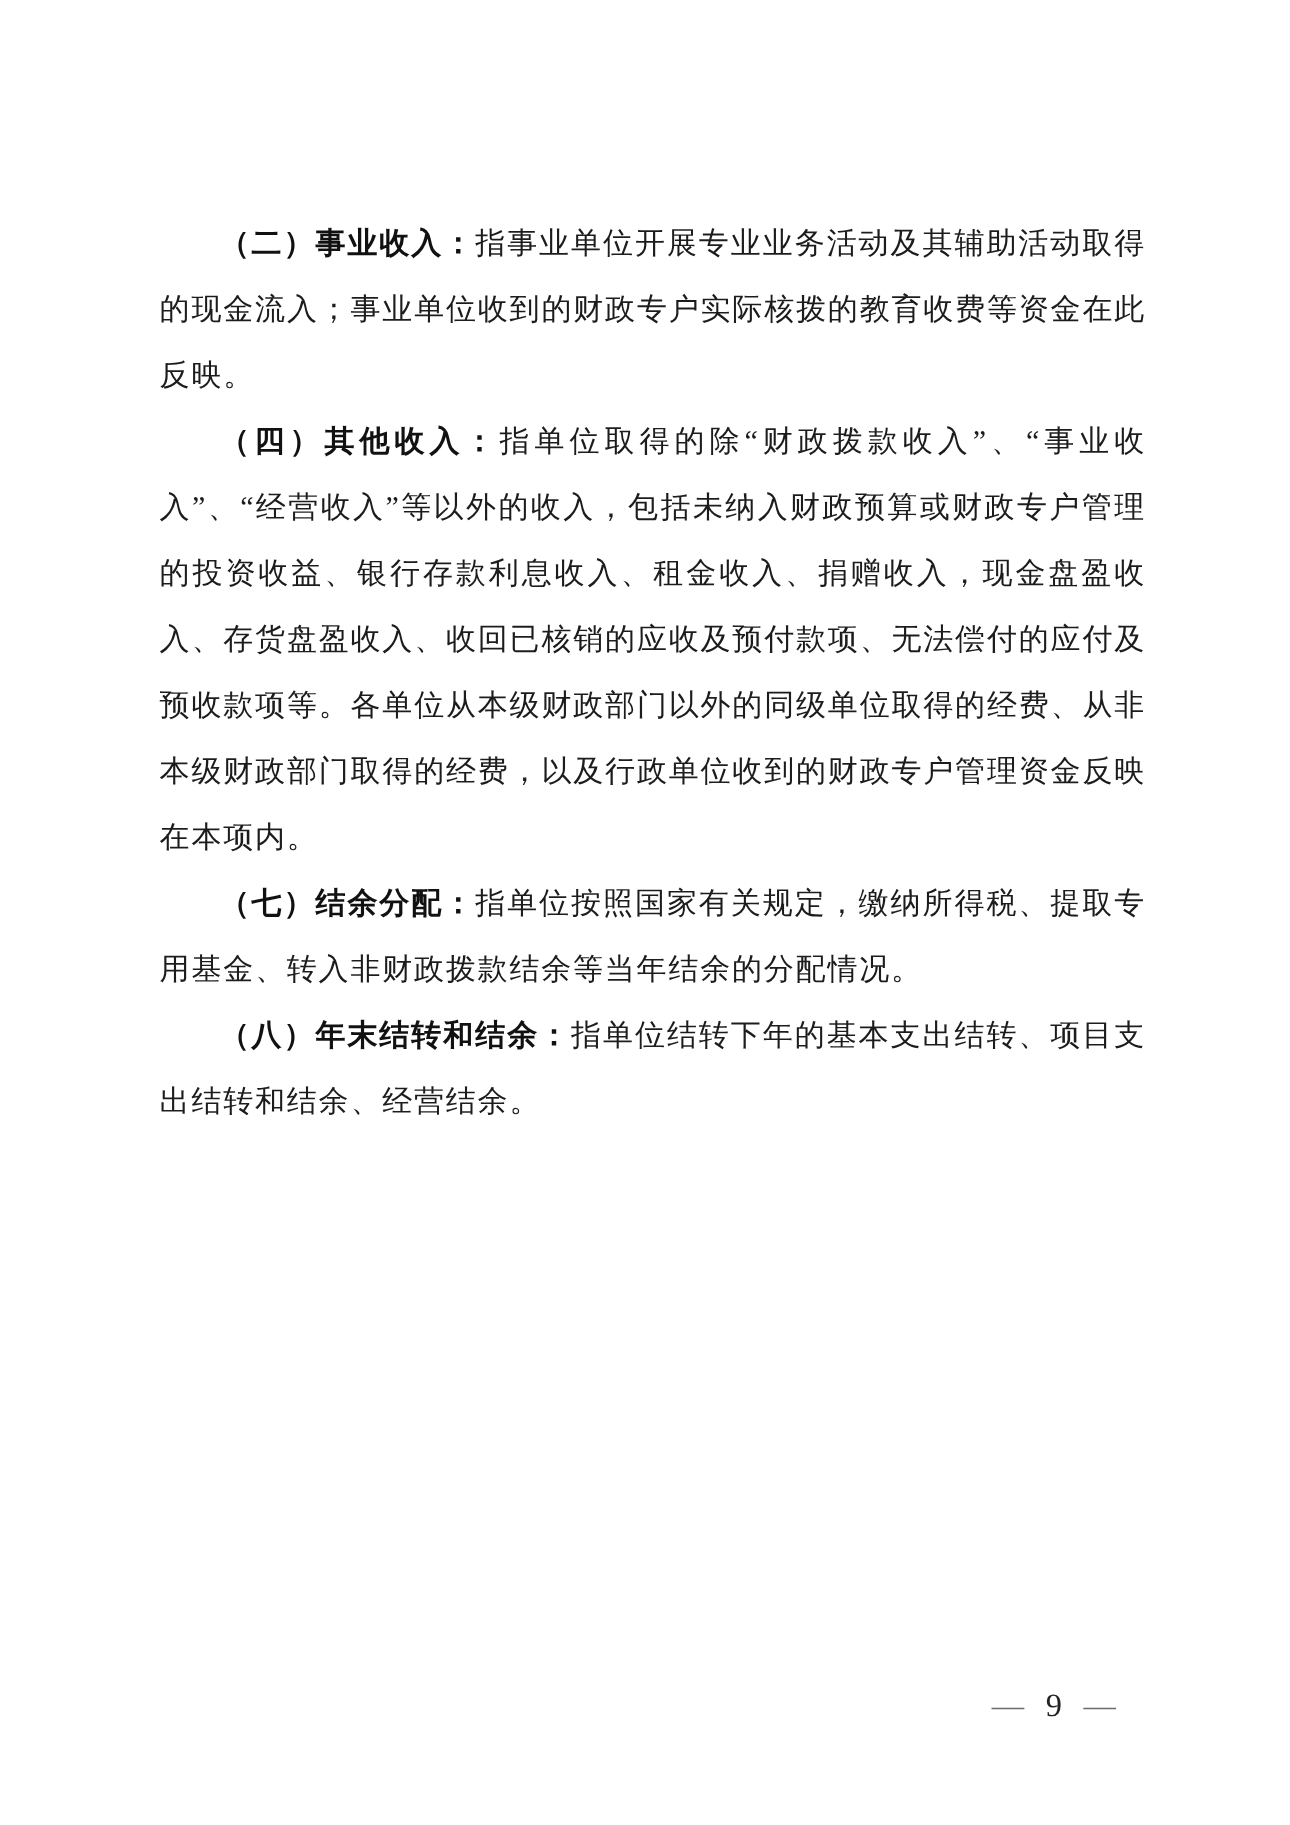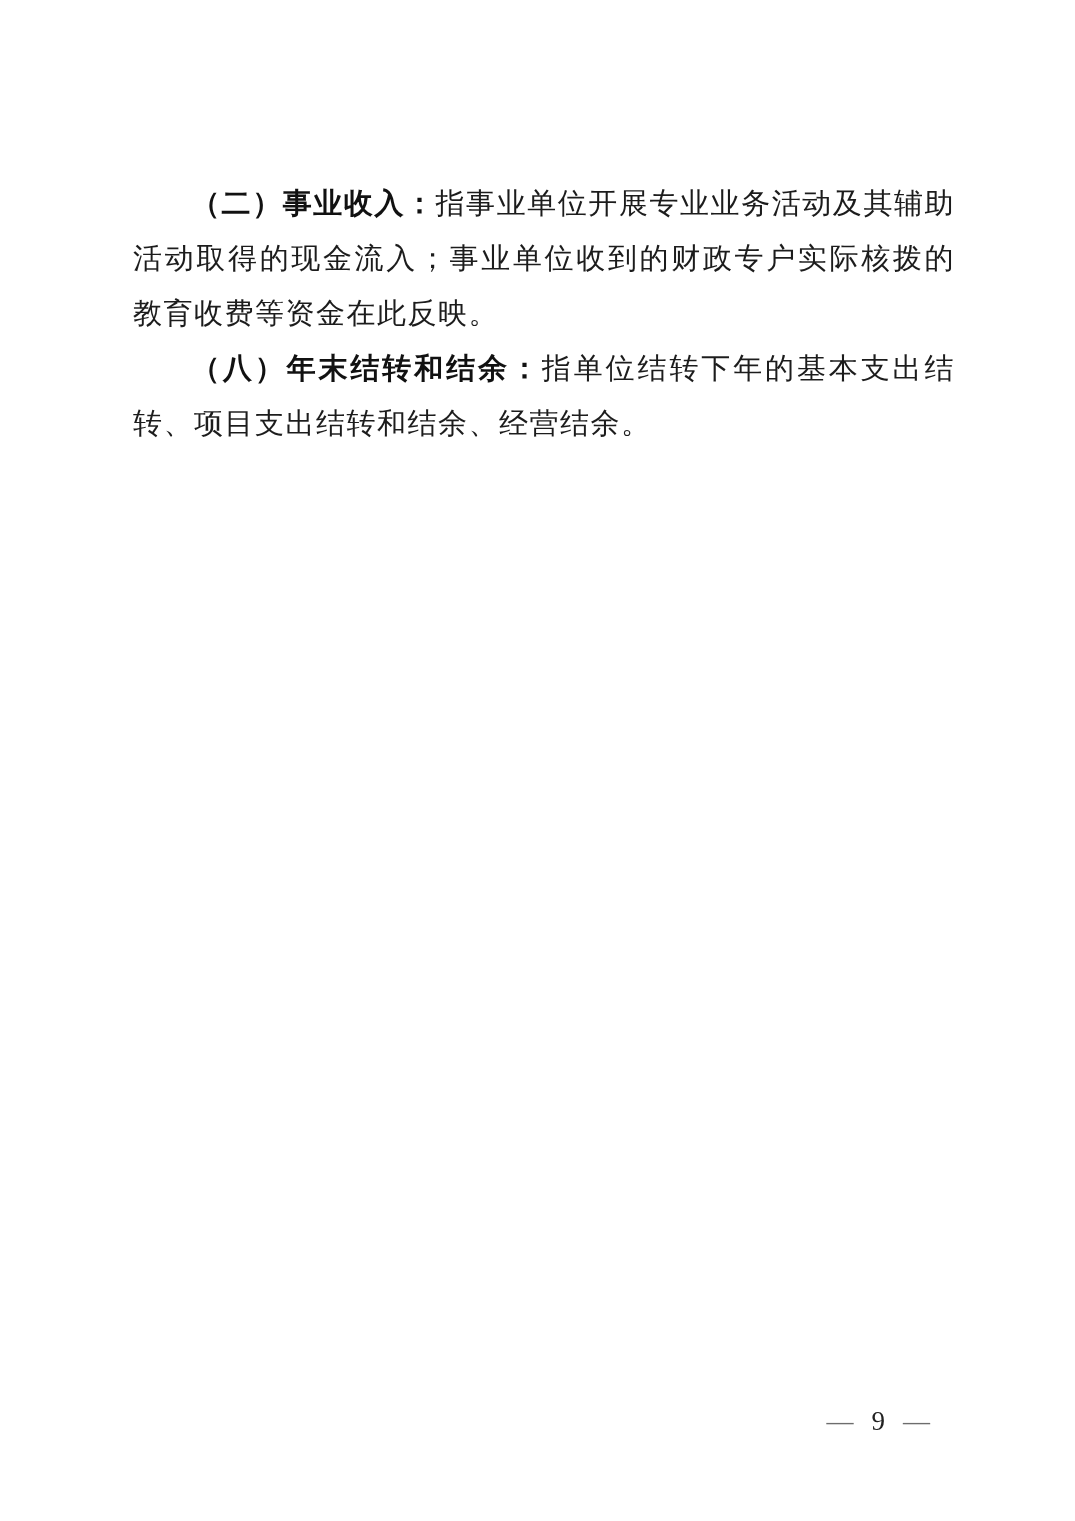--- a/index.html
+++ b/index.html
@@ -20,21 +20,21 @@
     overflow: hidden;
   }
   .content {
     position: absolute;
     left: 133px;
     top: 176px;
     width: 822px;
   }
   .para {
     margin: 0;
-    font-size: 29px;
+    font-size: 25px;
     line-height: 55px;
     letter-spacing: 1.5px;
     color: #1c1c1c;
     text-align: justify;
     text-indent: 2em;
     word-break: break-all;
   }
   .para .label {
     font-weight: bold;
     color: #111111;
@@ -63,23 +63,25 @@
 </style>
 </head>
 <body>
 
 <div class="page">
   <div class="content">
 
     <p class="para"><span class="label">（二）事业收入：</span><span class="body-text">指事业单位开展专业业务活动及其辅助活动取得的现金流入；事业单位收到的财政专户实际核拨的教育收费等资金在此反映。</span></p>
 
 
+    <p class="para"><span class="label">（四）其他收入：</span><span class="body-text">指单位取得的除“财政拨款收入”、“事业收入”、“经营收入”等以外的收入，包括未纳入财政预算或财政专户管理的投资收益、银行存款利息收入、租金收入、捐赠收入，现金盘盈收入、存货盘盈收入、收回已核销的应收及预付款项、无法偿付的应付及预收款项等。各单位从本级财政部门以外的同级单位取得的经费、从非本级财政部门取得的经费，以及行政单位收到的财政专户管理资金反映在本项内。</span></p>
 
 
 
+    <p class="para"><span class="label">（七）结余分配：</span><span class="body-text">指单位按照国家有关规定，缴纳所得税、提取专用基金、转入非财政拨款结余等当年结余的分配情况。</span></p>
 
     <p class="para"><span class="label">（八）年末结转和结余：</span><span class="body-text">指单位结转下年的基本支出结转、项目支出结转和结余、经营结余。</span></p>
 
   </div>
 
   <div class="footer">
     <span class="dash">—</span><span class="num">9</span><span class="dash">—</span>
   </div>
 </div>
 

